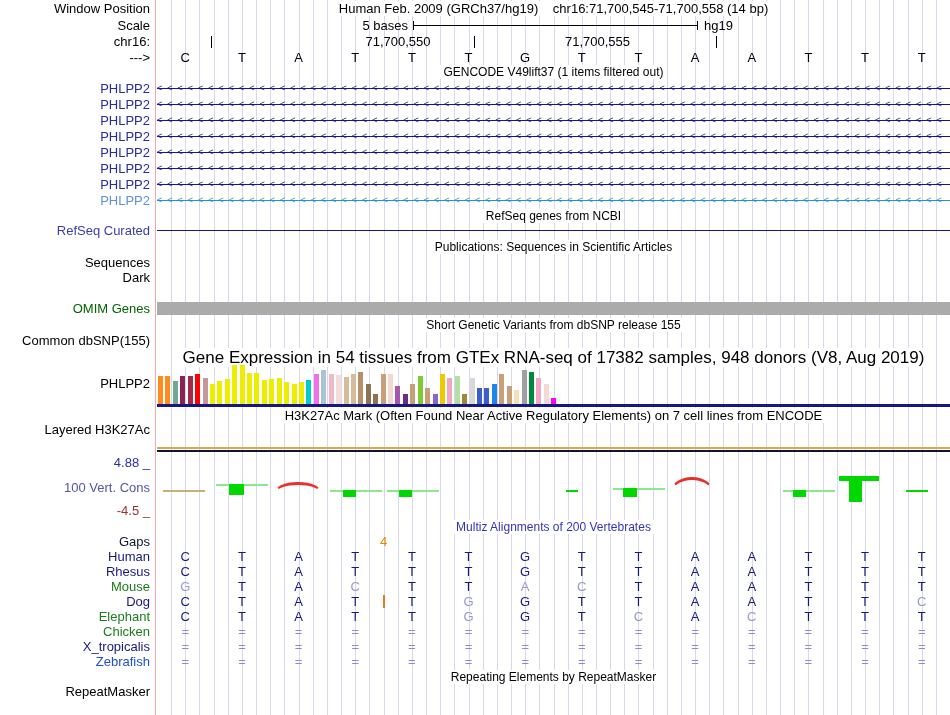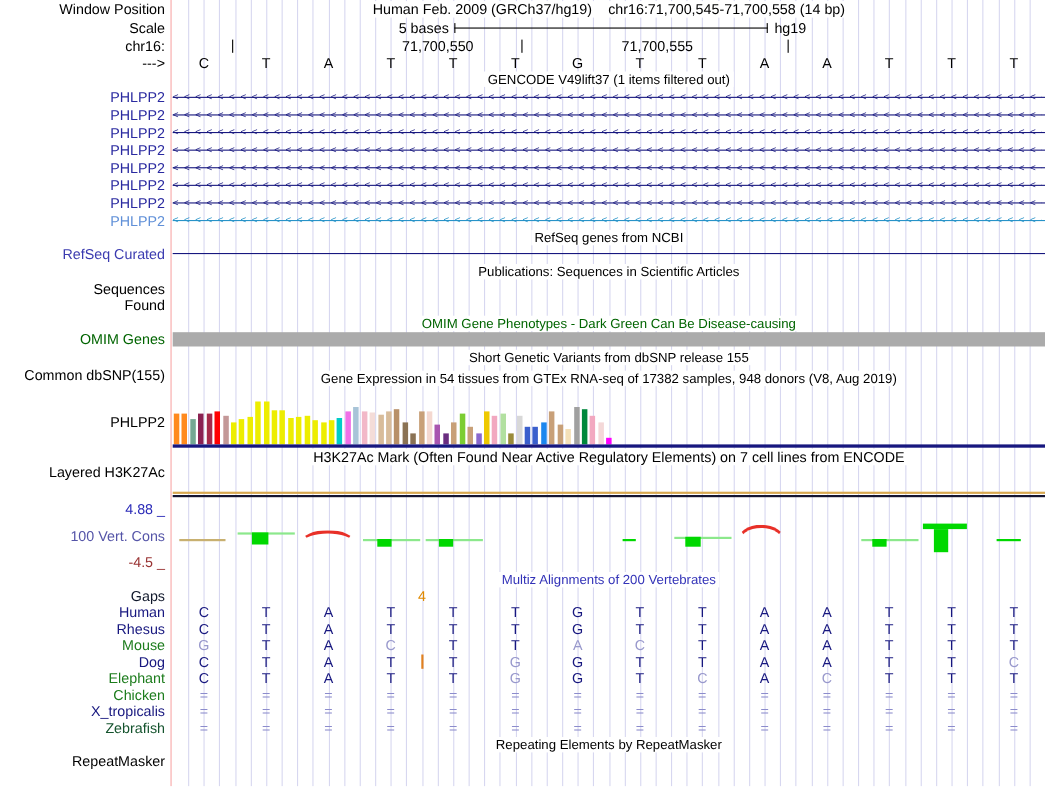--- a/index.html
+++ b/index.html
@@ -151,30 +151,29 @@
       <div class="generow-line" style="top: 200px; background: rgb(40, 147, 200);"></div>
       <div class="generow-arrows" style="top: 194px; color: rgb(40, 147, 200);">&lt;&lt;&lt;&lt;&lt;&lt;&lt;&lt;&lt;&lt;&lt;&lt;&lt;&lt;&lt;&lt;&lt;&lt;&lt;&lt;&lt;&lt;&lt;&lt;&lt;&lt;&lt;&lt;&lt;&lt;&lt;&lt;&lt;&lt;&lt;&lt;&lt;&lt;&lt;&lt;&lt;&lt;&lt;&lt;&lt;&lt;&lt;&lt;&lt;&lt;&lt;&lt;&lt;&lt;&lt;&lt;&lt;&lt;&lt;&lt;&lt;&lt;&lt;&lt;&lt;&lt;&lt;&lt;&lt;&lt;&lt;&lt;&lt;&lt;&lt;&lt;&lt;&lt;&lt;&lt;&lt;&lt;&lt;&lt;&lt;&lt;&lt;&lt;&lt;&lt;</div>
     </div>
 
   <div class="title" style="top:210px"><span>RefSeq genes from NCBI</span></div>
   <div class="lbl" style="top:224px;color:#3B3BB0">RefSeq Curated</div>
   <div class="hline" style="top:230px;left:157px;width:793px;background:#17177F"></div>
 
   <div class="title" style="top:241px"><span>Publications: Sequences in Scientific Articles</span></div>
   <div class="lbl" style="top:256px">Sequences</div>
-  <div class="lbl" style="top:271px">Found</div>
-
-  <div class="title" style="top:288px;color:#006400"><span>OMIM Gene Phenotypes - Dark Green Can Be Disease-causing</span></div>
+  <div class="lbl" style="top:271px">Dark</div>
+
   <div class="lbl" style="top:302px;color:#006400">OMIM Genes</div>
   <div class="abs" style="top:302px;left:157px;width:793px;height:13px;background:#ABABAB"></div>
 
   <div class="title" style="top:319px"><span>Short Genetic Variants from dbSNP release 155</span></div>
   <div class="lbl" style="top:334px">Common dbSNP(155)</div>
 
-  <div class="title" style="top:338px;font-size:12px"><span>Gene Expression in 54 tissues from GTEx RNA-seq of 17382 samples, 948 donors (V8, Aug 2019)</span></div>
+  <div class="title" style="top:351px;font-size:17px"><span>Gene Expression in 54 tissues from GTEx RNA-seq of 17382 samples, 948 donors (V8, Aug 2019)</span></div>
   <div class="lbl" style="top:377px">PHLPP2</div>
   <div id="gtex-bars">
       <div class="gtexbar" style="left: 158px; top: 376px; height: 28px; background: rgb(255, 138, 30);"></div>
       <div class="gtexbar" style="left: 165.42px; top: 376px; height: 28px; background: rgb(255, 138, 30);"></div>
       <div class="gtexbar" style="left: 172.84px; top: 381px; height: 23px; background: rgb(116, 168, 147);"></div>
       <div class="gtexbar" style="left: 180.26px; top: 376px; height: 28px; background: rgb(139, 34, 82);"></div>
       <div class="gtexbar" style="left: 187.68px; top: 376px; height: 28px; background: rgb(165, 42, 74);"></div>
       <div class="gtexbar" style="left: 195.1px; top: 374px; height: 30px; background: rgb(255, 0, 0);"></div>
       <div class="gtexbar" style="left: 202.52px; top: 378px; height: 26px; background: rgb(196, 152, 152);"></div>
       <div class="gtexbar" style="left: 209.94px; top: 384px; height: 20px; background: rgb(237, 237, 0);"></div>
@@ -360,21 +359,21 @@
       <div class="baseletter eqletter" style="left: 411.893px; top: 640px; color: rgb(140, 140, 204);">=</div>
       <div class="baseletter eqletter" style="left: 468.536px; top: 640px; color: rgb(140, 140, 204);">=</div>
       <div class="baseletter eqletter" style="left: 525.179px; top: 640px; color: rgb(140, 140, 204);">=</div>
       <div class="baseletter eqletter" style="left: 581.821px; top: 640px; color: rgb(140, 140, 204);">=</div>
       <div class="baseletter eqletter" style="left: 638.464px; top: 640px; color: rgb(140, 140, 204);">=</div>
       <div class="baseletter eqletter" style="left: 695.107px; top: 640px; color: rgb(140, 140, 204);">=</div>
       <div class="baseletter eqletter" style="left: 751.75px; top: 640px; color: rgb(140, 140, 204);">=</div>
       <div class="baseletter eqletter" style="left: 808.393px; top: 640px; color: rgb(140, 140, 204);">=</div>
       <div class="baseletter eqletter" style="left: 865.036px; top: 640px; color: rgb(140, 140, 204);">=</div>
       <div class="baseletter eqletter" style="left: 921.679px; top: 640px; color: rgb(140, 140, 204);">=</div>
-      <div class="lbl" style="top: 655px; color: #14532d;">Zebrafish</div>
+      <div class="lbl" style="top: 655px; color: #1d4ed8;">Zebrafish</div>
       <div class="baseletter eqletter" style="left: 185.321px; top: 655px; color: rgb(140, 140, 204);">=</div>
       <div class="baseletter eqletter" style="left: 241.964px; top: 655px; color: rgb(140, 140, 204);">=</div>
       <div class="baseletter eqletter" style="left: 298.607px; top: 655px; color: rgb(140, 140, 204);">=</div>
       <div class="baseletter eqletter" style="left: 355.25px; top: 655px; color: rgb(140, 140, 204);">=</div>
       <div class="baseletter eqletter" style="left: 411.893px; top: 655px; color: rgb(140, 140, 204);">=</div>
       <div class="baseletter eqletter" style="left: 468.536px; top: 655px; color: rgb(140, 140, 204);">=</div>
       <div class="baseletter eqletter" style="left: 525.179px; top: 655px; color: rgb(140, 140, 204);">=</div>
       <div class="baseletter eqletter" style="left: 581.821px; top: 655px; color: rgb(140, 140, 204);">=</div>
       <div class="baseletter eqletter" style="left: 638.464px; top: 655px; color: rgb(140, 140, 204);">=</div>
       <div class="baseletter eqletter" style="left: 695.107px; top: 655px; color: rgb(140, 140, 204);">=</div>

